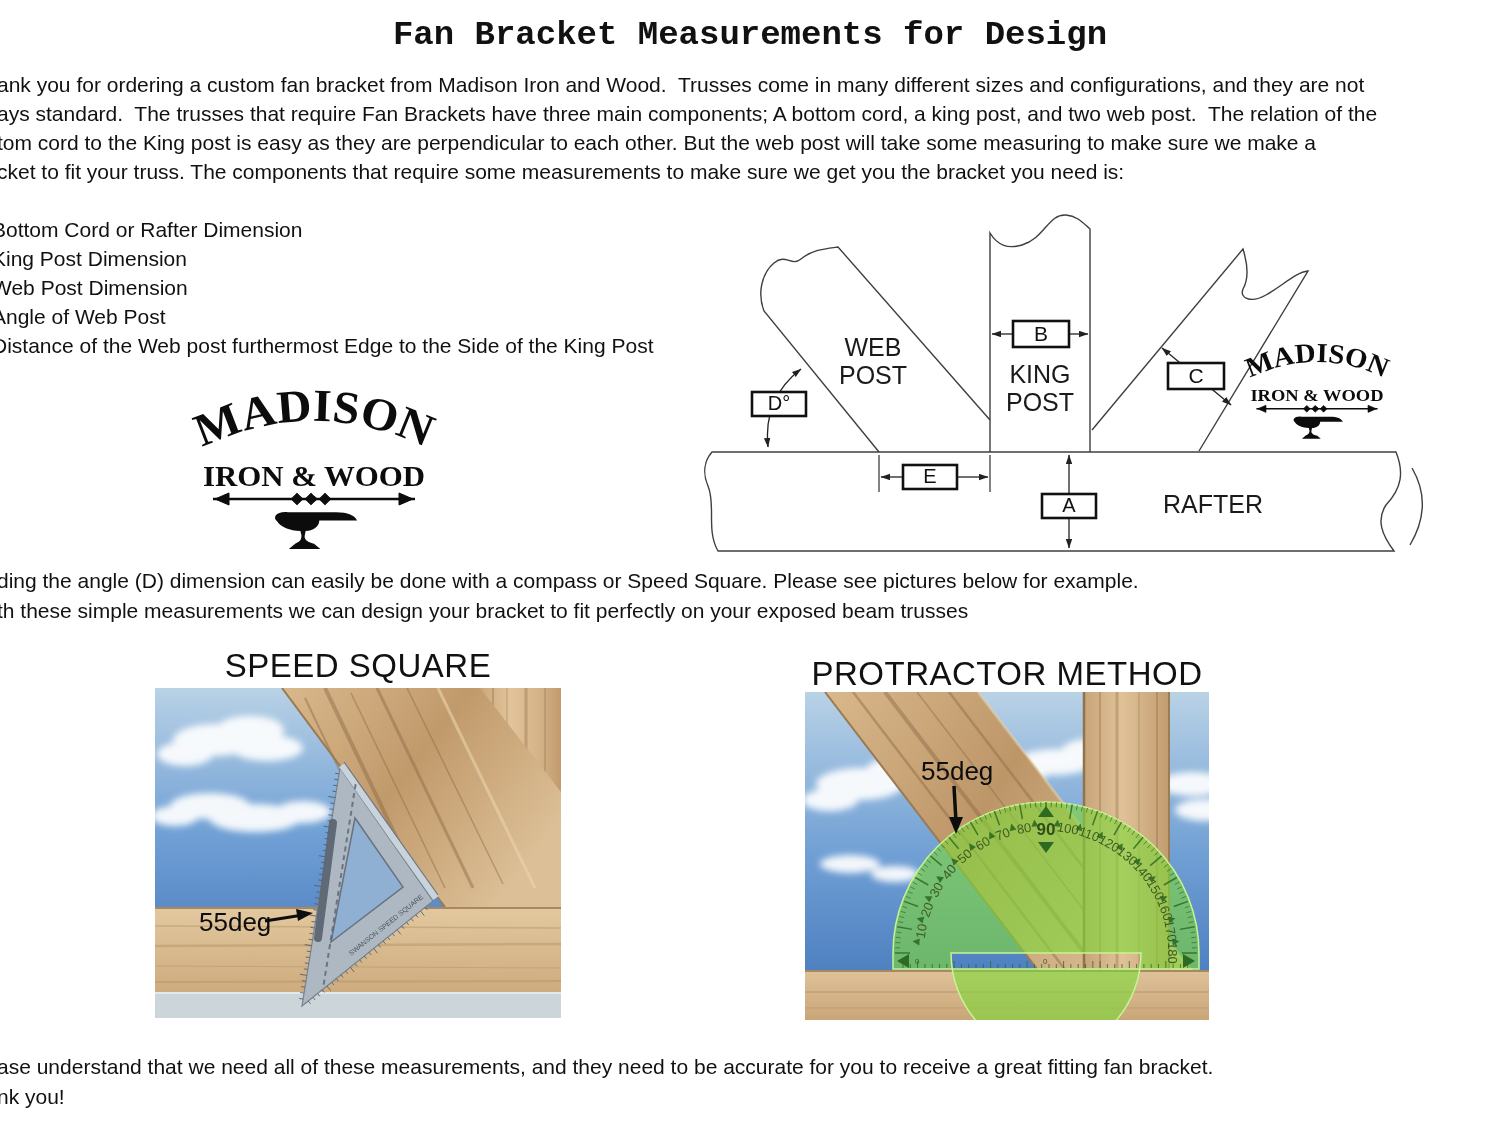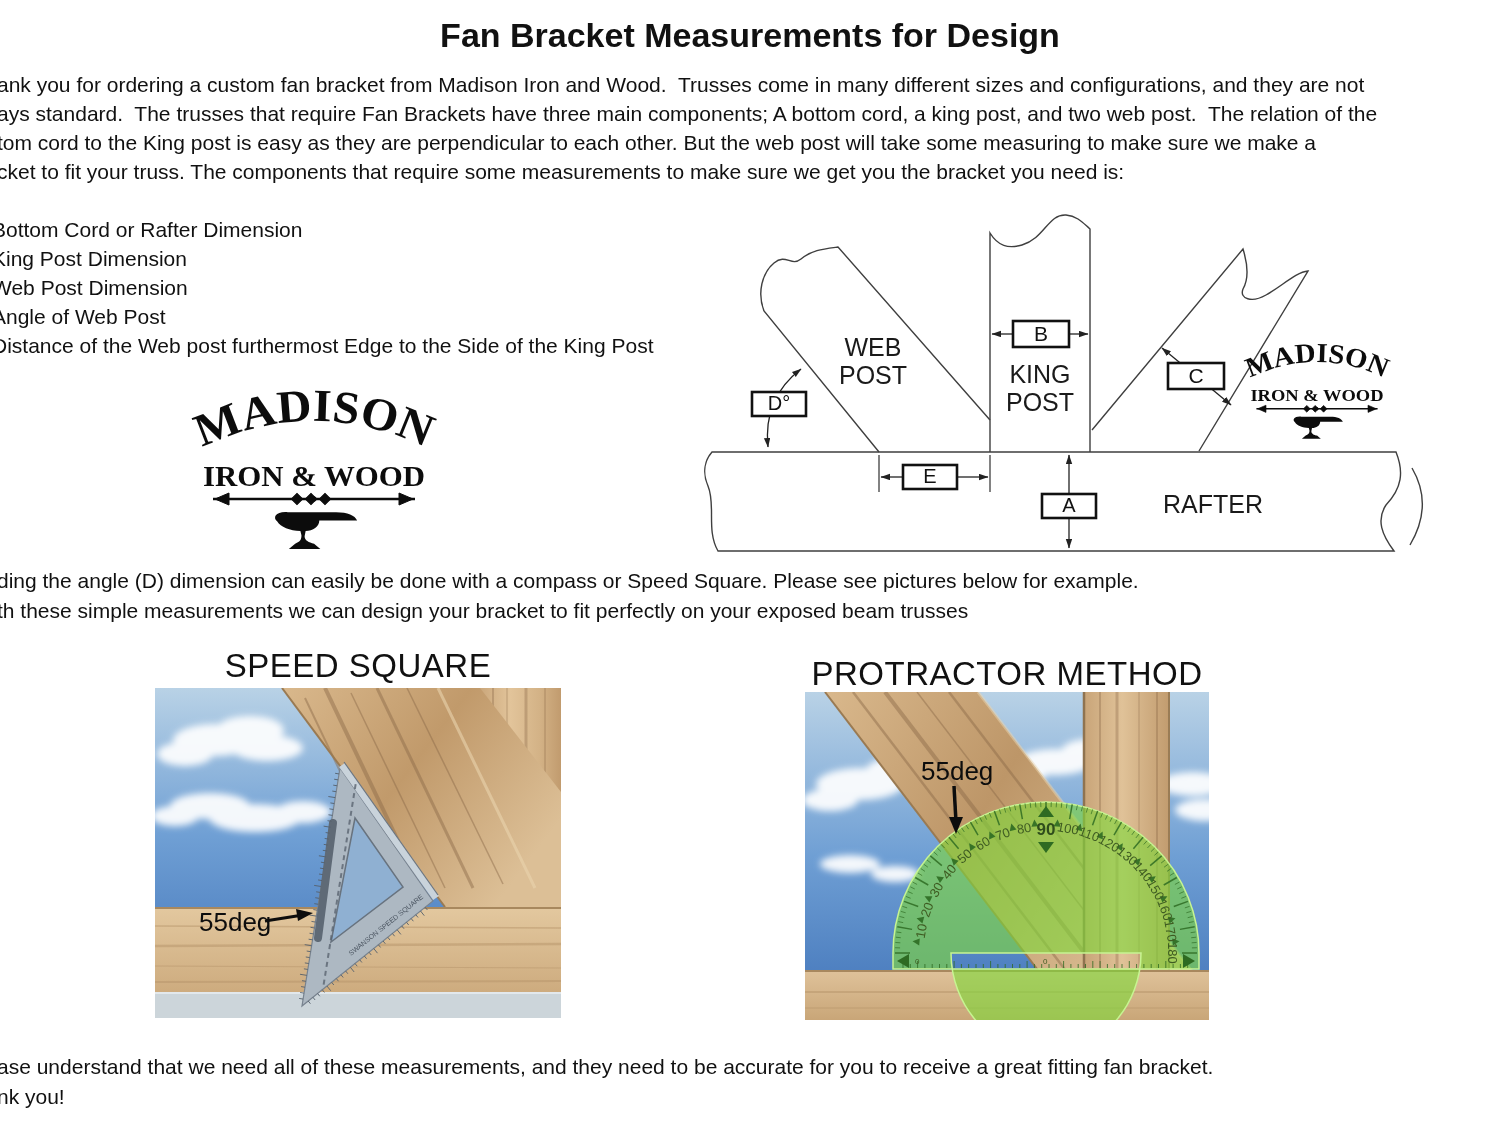--- a/index.html
+++ b/index.html
@@ -1,21 +1,21 @@
 <!DOCTYPE html>
 <html><head>
 <meta charset="utf-8">
 <style>
   html,body{margin:0;padding:0;background:#fff;}
   body{width:1500px;height:1127px;overflow:hidden;position:relative;
        font-family:"Liberation Sans",sans-serif;color:#111;}
   .sheet{position:absolute;inset:0;background:#fff;overflow:hidden;}
   .abs{position:absolute;}
   #title{left:0;right:0;top:16px;text-align:center;font-size:34px;font-weight:bold;
-         letter-spacing:0px;margin:0;}
+         letter-spacing:0px;margin:0;font-family:Liberation Mono, monospace;}
   .txtblock{left:0;}
   .line{white-space:pre;font-size:21px;line-height:29px;height:29px;}
   #intro{top:70px;left:-3px;}
   #mlist{top:215px;left:-8px;}
   #middle{top:566px;left:-3px;}
   #closing{top:1052px;left:-3px;}
   .method-title{font-size:33px;letter-spacing:0.5px;text-align:center;font-weight:400;}
   #sq-title{left:155px;width:406px;top:647px;}
   #pr-title{left:805px;width:404px;top:655px;}
   svg text{font-family:"Liberation Sans",sans-serif;}

